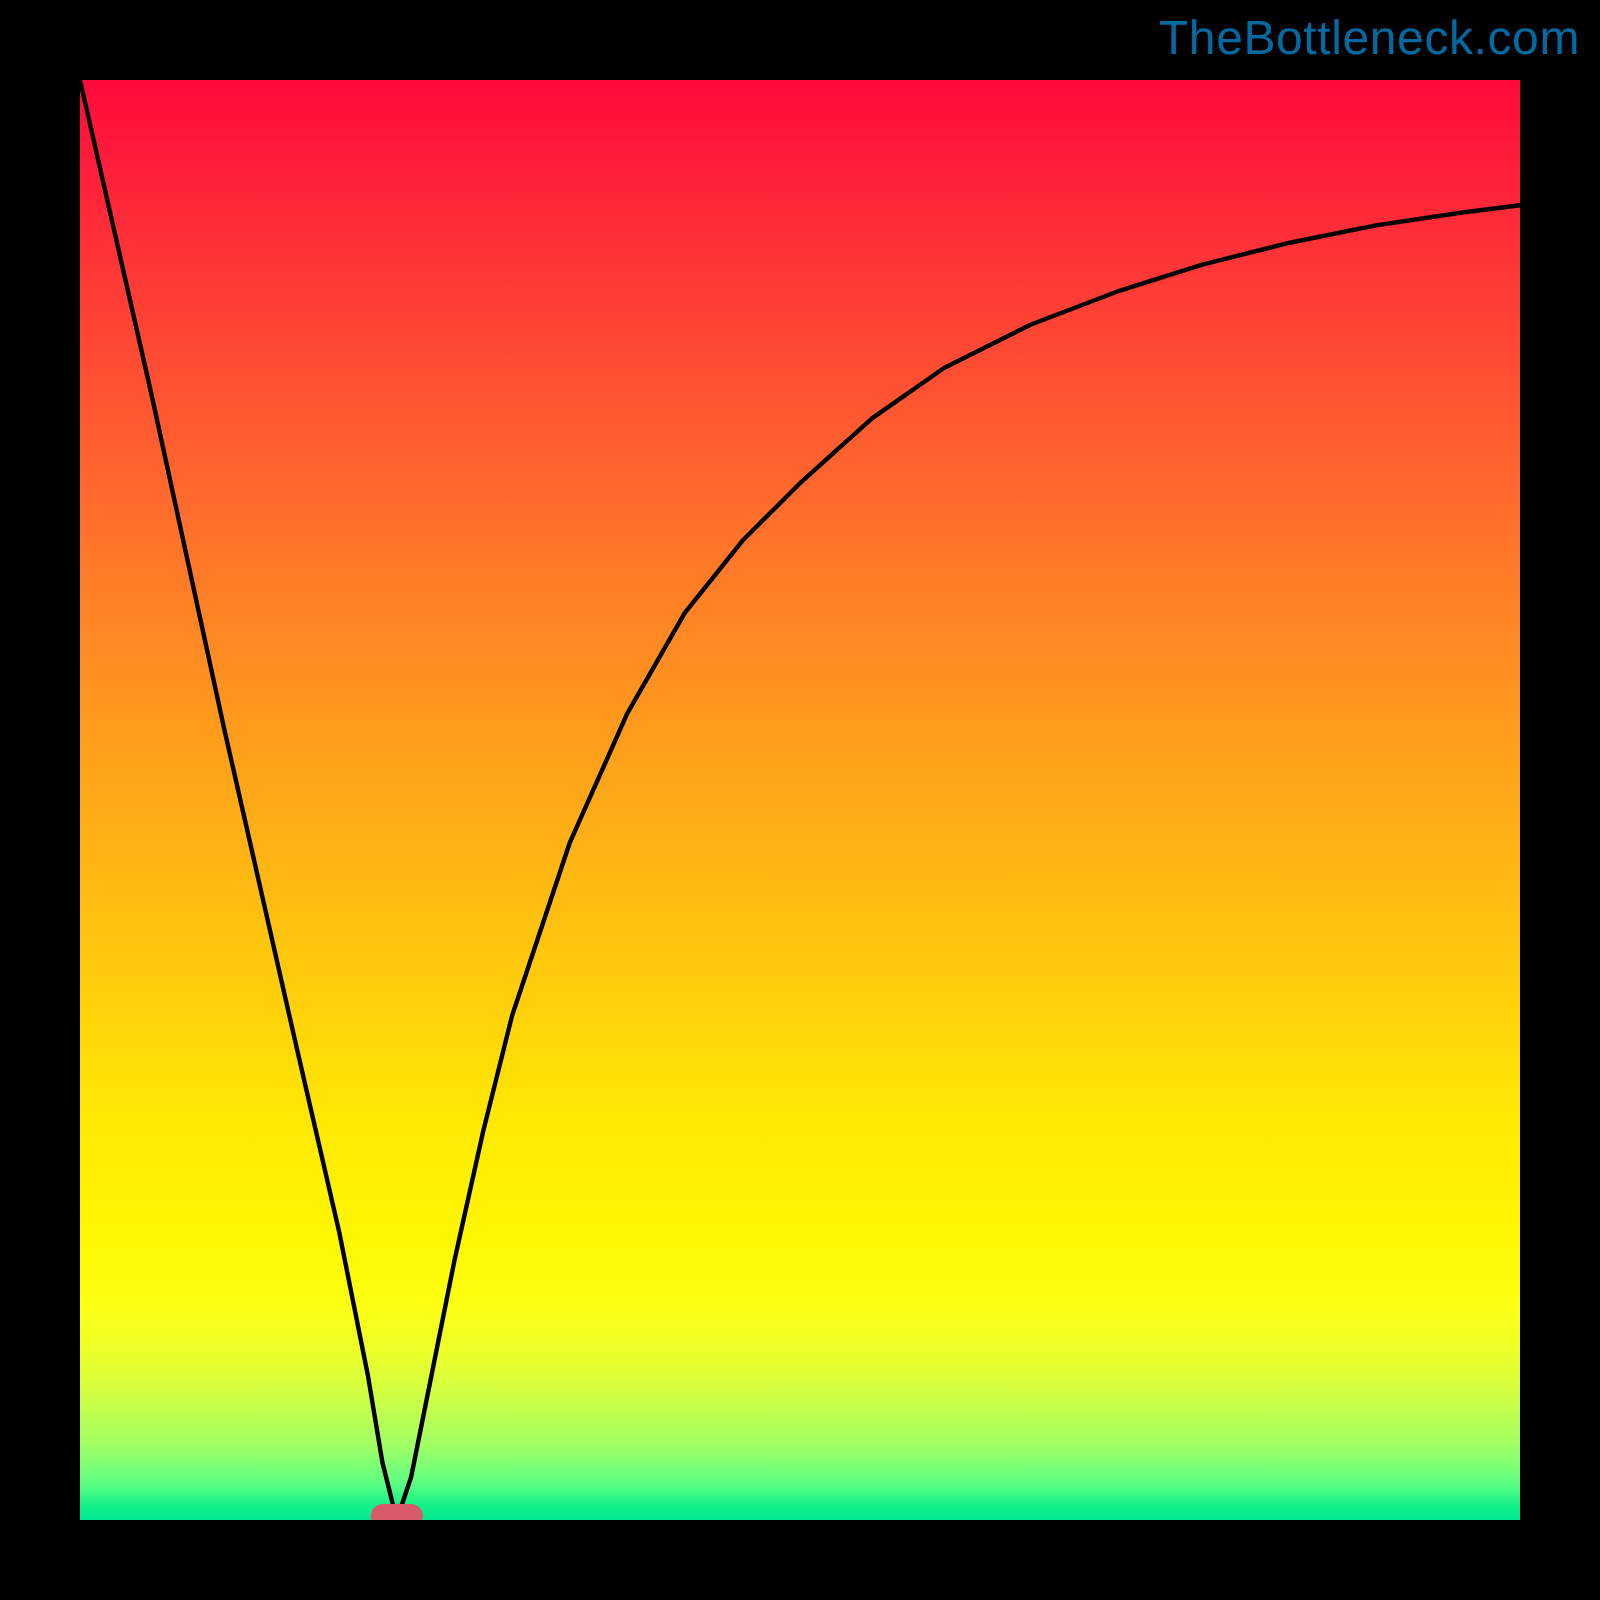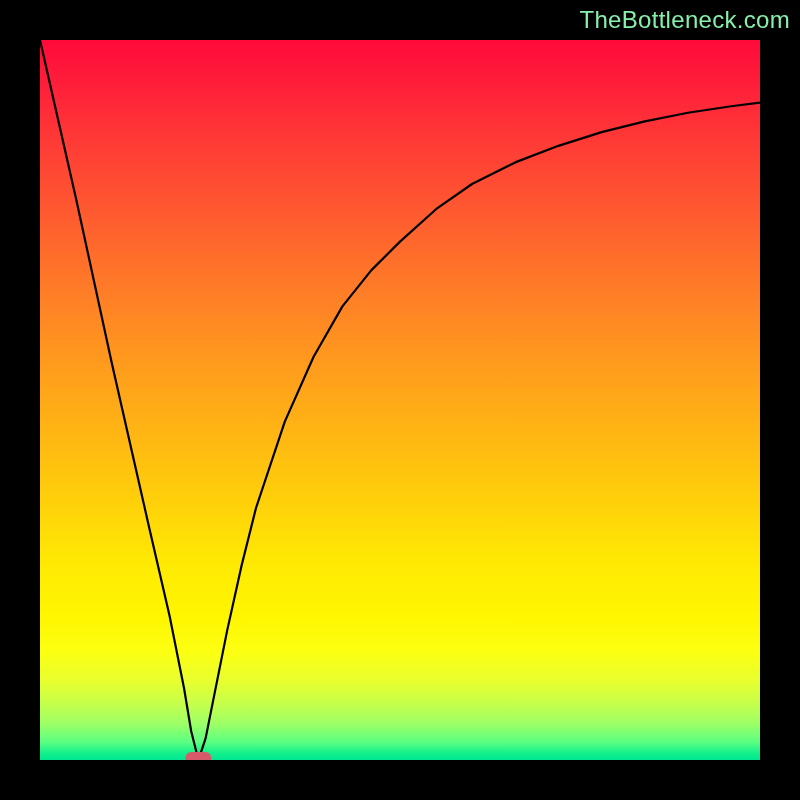--- a/index.html
+++ b/index.html
@@ -63,21 +63,21 @@
     stroke-linecap: round;
   }
   .marker {
     fill: #d85a6a;
     stroke: none;
   }
   .watermark {
     position: absolute;
     top: 6px;
     right: 10px;
-    color: #86efac;
+    color: #0369a1;
     font-size: 24px;
     font-weight: 500;
     letter-spacing: 0.3px;
     user-select: none;
   }
 </style>
 </head>
 <body>
 
 <div class="frame">

